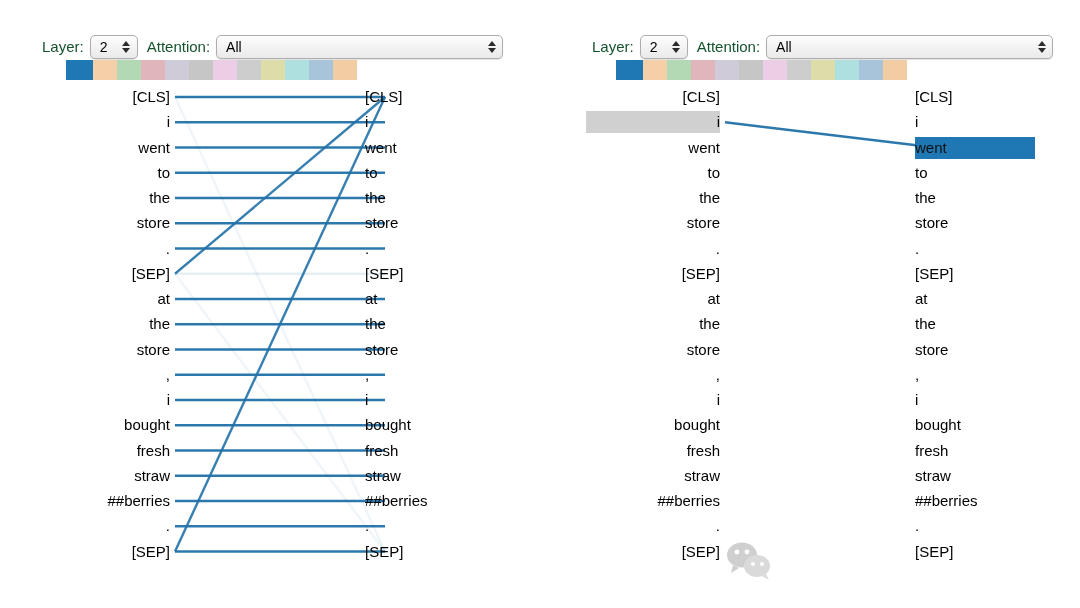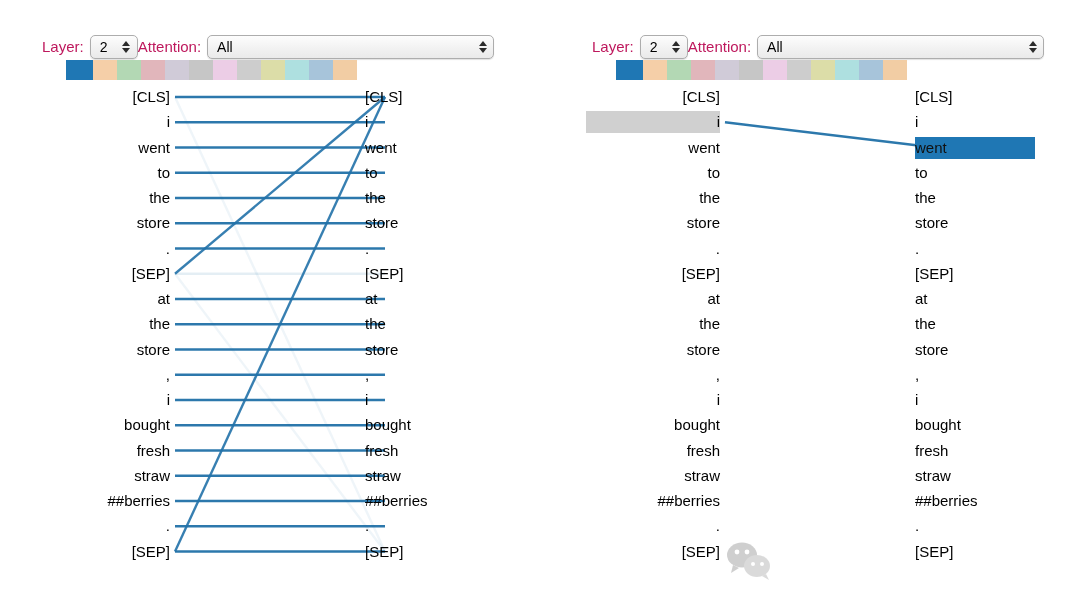--- a/index.html
+++ b/index.html
@@ -25,26 +25,26 @@
   
   .controls {
     position: absolute;
     top: 34px; left: 12px;
     display: flex;
     align-items: center;
     height: 26px;
   }
   .ctl-label {
     font-size: 15px;
-    color: #be185d;
+    color: #14532d;
     line-height: 26px;
     white-space: nowrap;
   }
   .layer-label { margin-right: 6px; }
-  .attn-label  { margin-left: 0; margin-right: 6px; }
+  .attn-label  { margin-left: 9px; margin-right: 6px; }
 
   .select-box {
     position: relative;
     display: inline-flex;
     align-items: center;
     height: 24px;
     background: linear-gradient(to bottom, #fdfdfd 0%, #f2f2f2 55%, #eaeaea 100%);
     border: 1px solid #adadad;
     border-radius: 5px;
     box-shadow: 0 1px 1px rgba(0,0,0,0.12);

